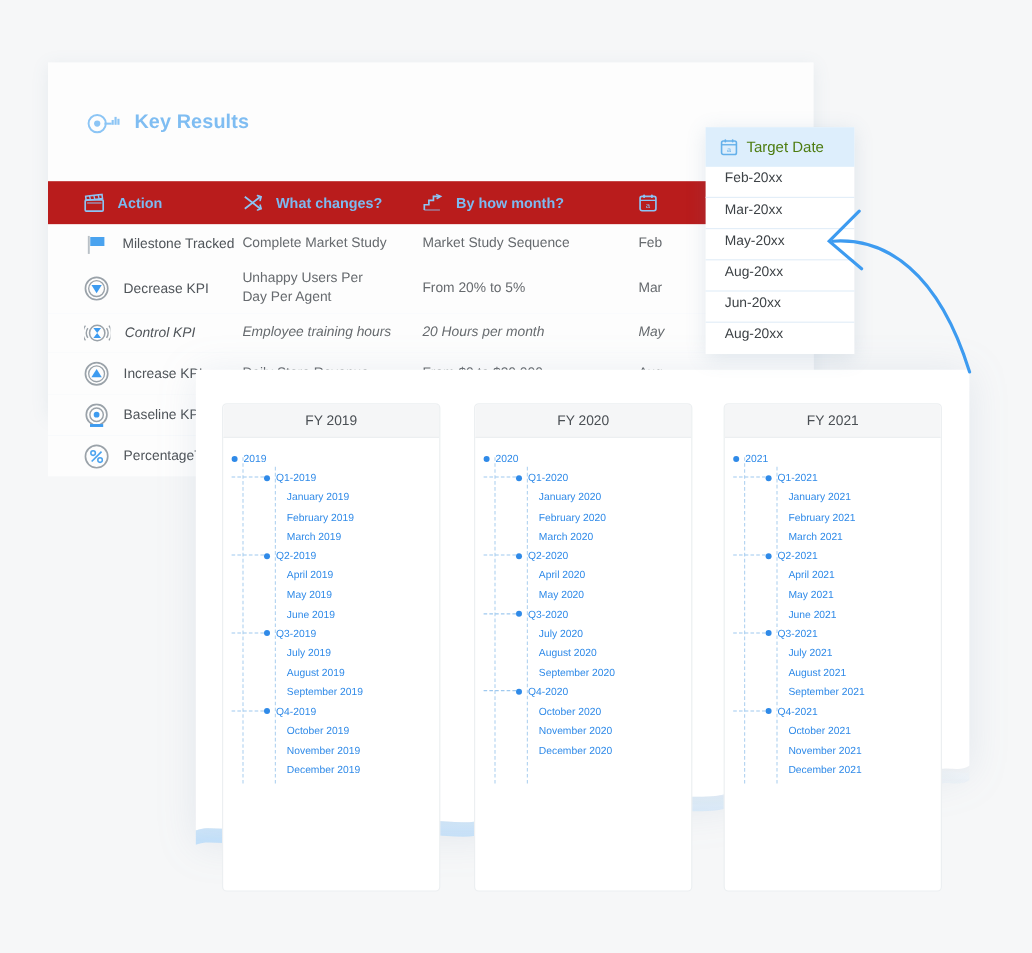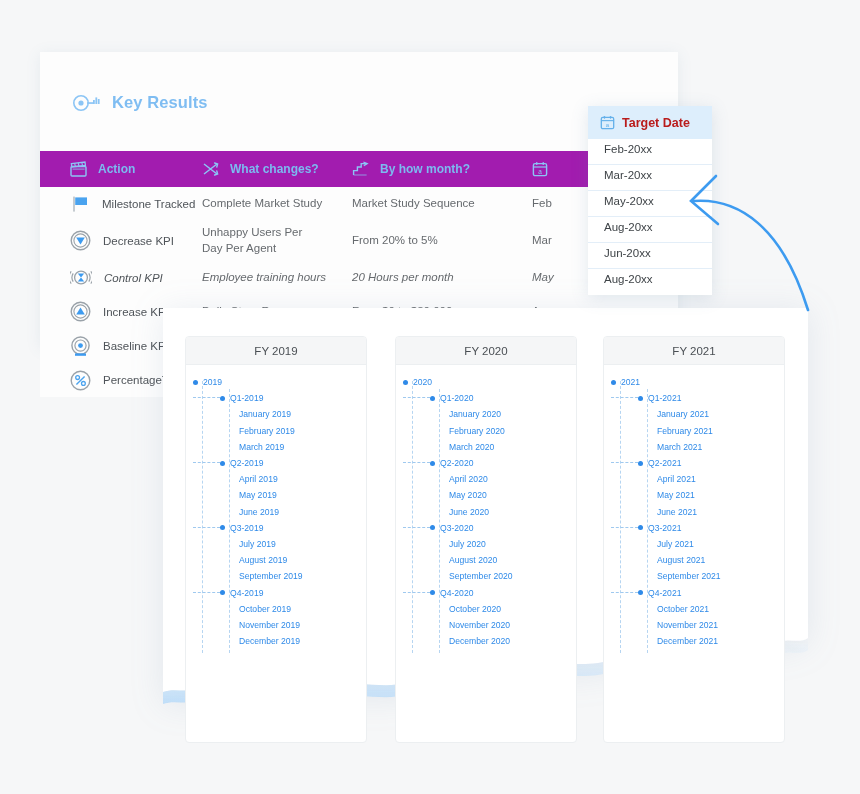--- a/index.html
+++ b/index.html
@@ -26,21 +26,21 @@
   .kr-title{
     position:absolute;left:32px;top:16px;height:44px;
     display:flex;align-items:flex-end;gap:10px;
   }
   .kr-title-text{
     font-size:16.5px;font-weight:bold;color:#7fbdf2;letter-spacing:.1px;
   }
 
   .kr-head{
     position:absolute;left:0;top:99px;width:638px;height:36px;
-    background:#a21caf;display:flex;align-items:center;
+    background:#b91c1c;display:flex;align-items:center;
   }
   .kr-head .cell{display:flex;align-items:center;gap:11px;}
   .kr-head .lbl{font-size:12px;font-weight:bold;color:#7cbaf0;}
 
   .c1{width:162px;padding-left:30px;box-sizing:border-box;}
   .c2{width:150px;}
   .c3{width:180px;}
   .c4{width:120px;}
 
   .kr-row{
@@ -60,21 +60,21 @@
   #dd{
     position:absolute;left:588px;top:106px;width:124px;
     background:#fff;
     box-shadow:0 3px 16px rgba(90,125,160,.17);
     z-index:40;
   }
   #dd .dd-head{
     height:33px;background:#ddeefc;display:flex;align-items:center;gap:7px;
     padding-left:12px;box-sizing:border-box;
   }
-  #dd .dd-head .t{font-size:12.5px;font-weight:bold;color:#b91c1c;}
+  #dd .dd-head .t{font-size:12.5px;font-weight:normal;color:#4d7c0f;}
   #dd .opt{
     height:26px;display:flex;align-items:center;padding:0 0 6px 16px;
     font-size:11.5px;color:#3e4347;box-sizing:border-box;
     border-bottom:1px solid #e3eef8;
   }
   #dd .opt:last-child{border-bottom:none;}
 
   
   #arrow{position:absolute;left:686px;top:168px;z-index:45;}
 
@@ -495,23 +495,20 @@
             <span class="elbow"></span>
             <span class="dot"></span>
             <span class="nm">Q2-2020</span>
           </div>
           <div class="node lvl-m">
               <span class="nm">April 2020</span>
             </div>
           <div class="node lvl-m">
               <span class="nm">May 2020</span>
             </div>
-          <div class="node lvl-m">
-              <span class="nm">June 2020</span>
-            </div>
           <div class="node lvl-q">
             <span class="elbow"></span>
             <span class="dot"></span>
             <span class="nm">Q3-2020</span>
           </div>
           <div class="node lvl-m">
               <span class="nm">July 2020</span>
             </div>
           <div class="node lvl-m">
               <span class="nm">August 2020</span>

